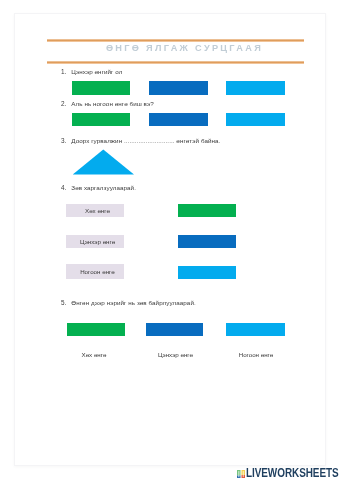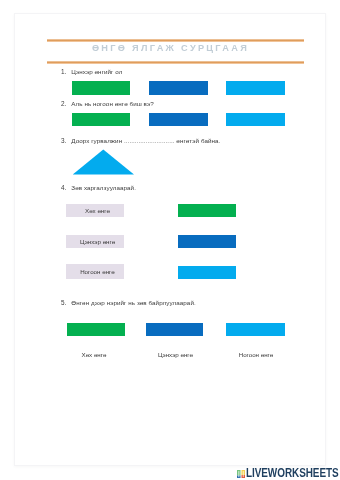--- a/index.html
+++ b/index.html
@@ -8,21 +8,21 @@
        -webkit-font-smoothing:antialiased;}
   #root{position:relative;width:340px;height:480px;background:#fff;}
   .sheet{position:absolute;left:14px;top:13px;width:312px;height:453px;background:#fff;
          border:1px solid #f4f4f6;box-sizing:border-box;box-shadow:0 1px 3px rgba(0,0,0,.035);}
 
   
   .hrule{position:absolute;left:47px;width:257px;height:3.4px;
          background:linear-gradient(to bottom,#f5d5b6 0%,#dd9a58 45%,#e8a96d 70%,#fbe6d0 100%);}
   .hrule.top{top:39.1px;}
   .hrule.bot{top:60.8px;}
-  .title{position:absolute;left:47px;top:43px;width:257px;text-align:center;
+  .title{position:absolute;left:61px;top:43px;width:257px;text-align:center;
          font-size:9.2px;line-height:10px;letter-spacing:2.3px;margin-left:-5px;color:#c1cdd6;font-weight:700;}
 
   
   .q{position:absolute;font-size:6.25px;line-height:8px;color:#3c3c3c;white-space:nowrap;letter-spacing:0.07px;}
   .qnum{position:absolute;font-size:6.4px;line-height:8px;color:#3c3c3c;}
 
   .bar{position:absolute;border-radius:0;}
   .g{background:#04b050;}
   .b{background:#086cbf;}
   .c{background:#03abee;}

